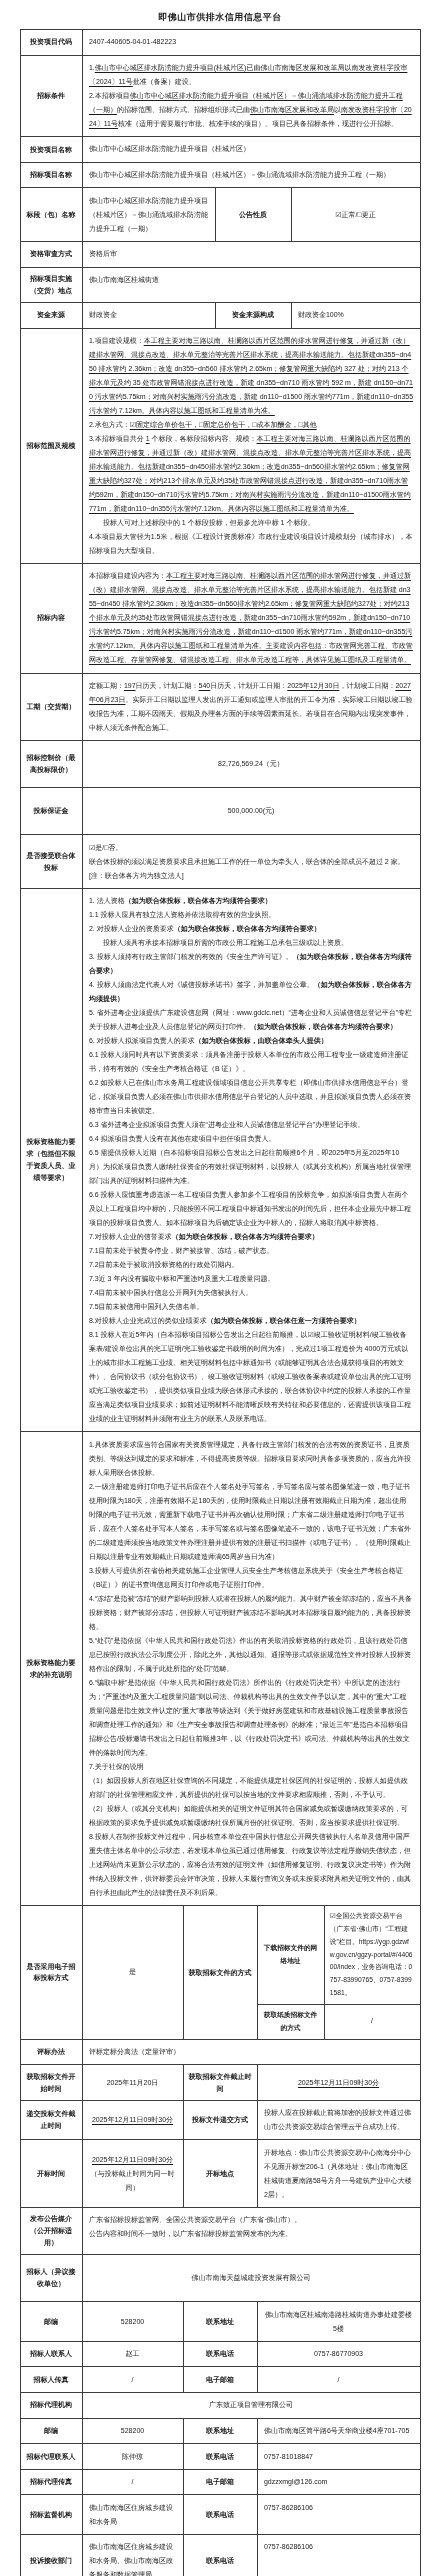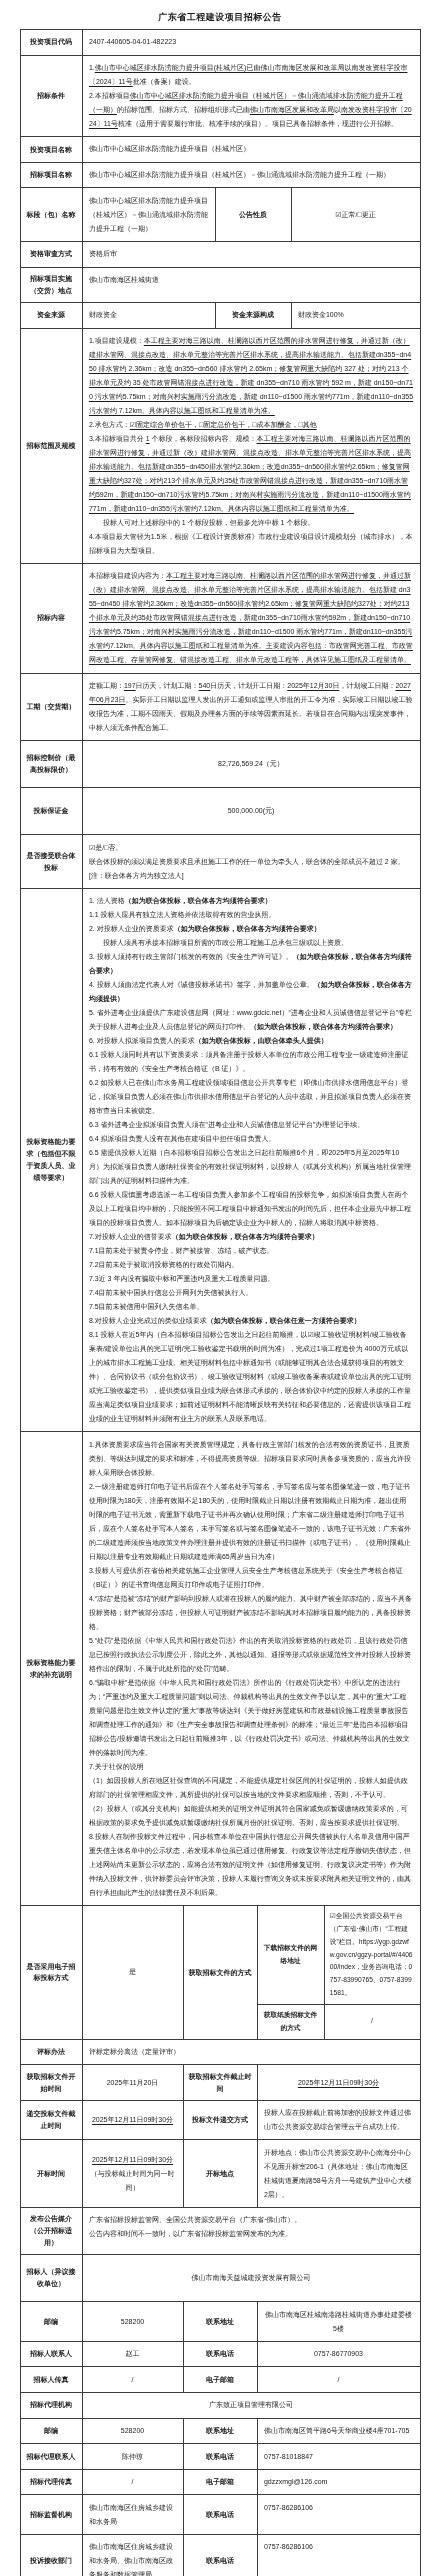--- a/index.html
+++ b/index.html
@@ -30,21 +30,21 @@
   .ncell{border-left:0.5px solid #3c3c3c;padding:4.3px 5.3px;font-size:6.7px;line-height:1.9;
     word-break:break-all;overflow-wrap:anywhere;}
   .ncell:first-child{border-left:none;display:flex;align-items:center;justify-content:center;
     text-align:center;font-weight:bold;word-break:normal;}
   .ncell.c{display:flex;align-items:center;justify-content:center;text-align:center;}
 </style>
 </head>
 <body>
 
 <div class="page">
-  <div class="doc-title">广东省工程建设项目招标公告</div>
+  <div class="doc-title">即佛山市供排水信用信息平台</div>
 
   <div class="tbl">
 
     <div class="row r2">
       <div class="cell label">投资项目代码</div>
       <div class="cell val">2407-440605-04-01-482223</div>
     </div>
 
     <div class="row r2">
       <div class="cell label">招标条件</div>

